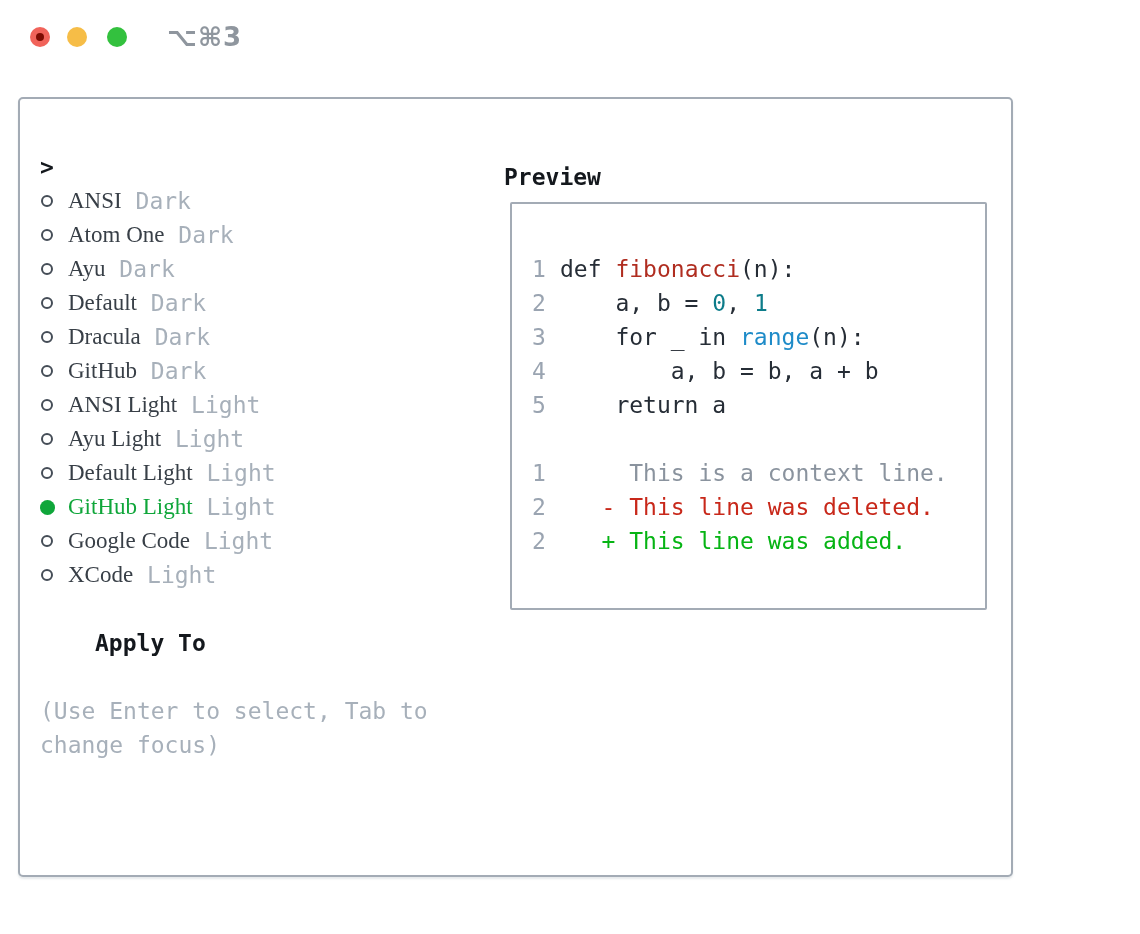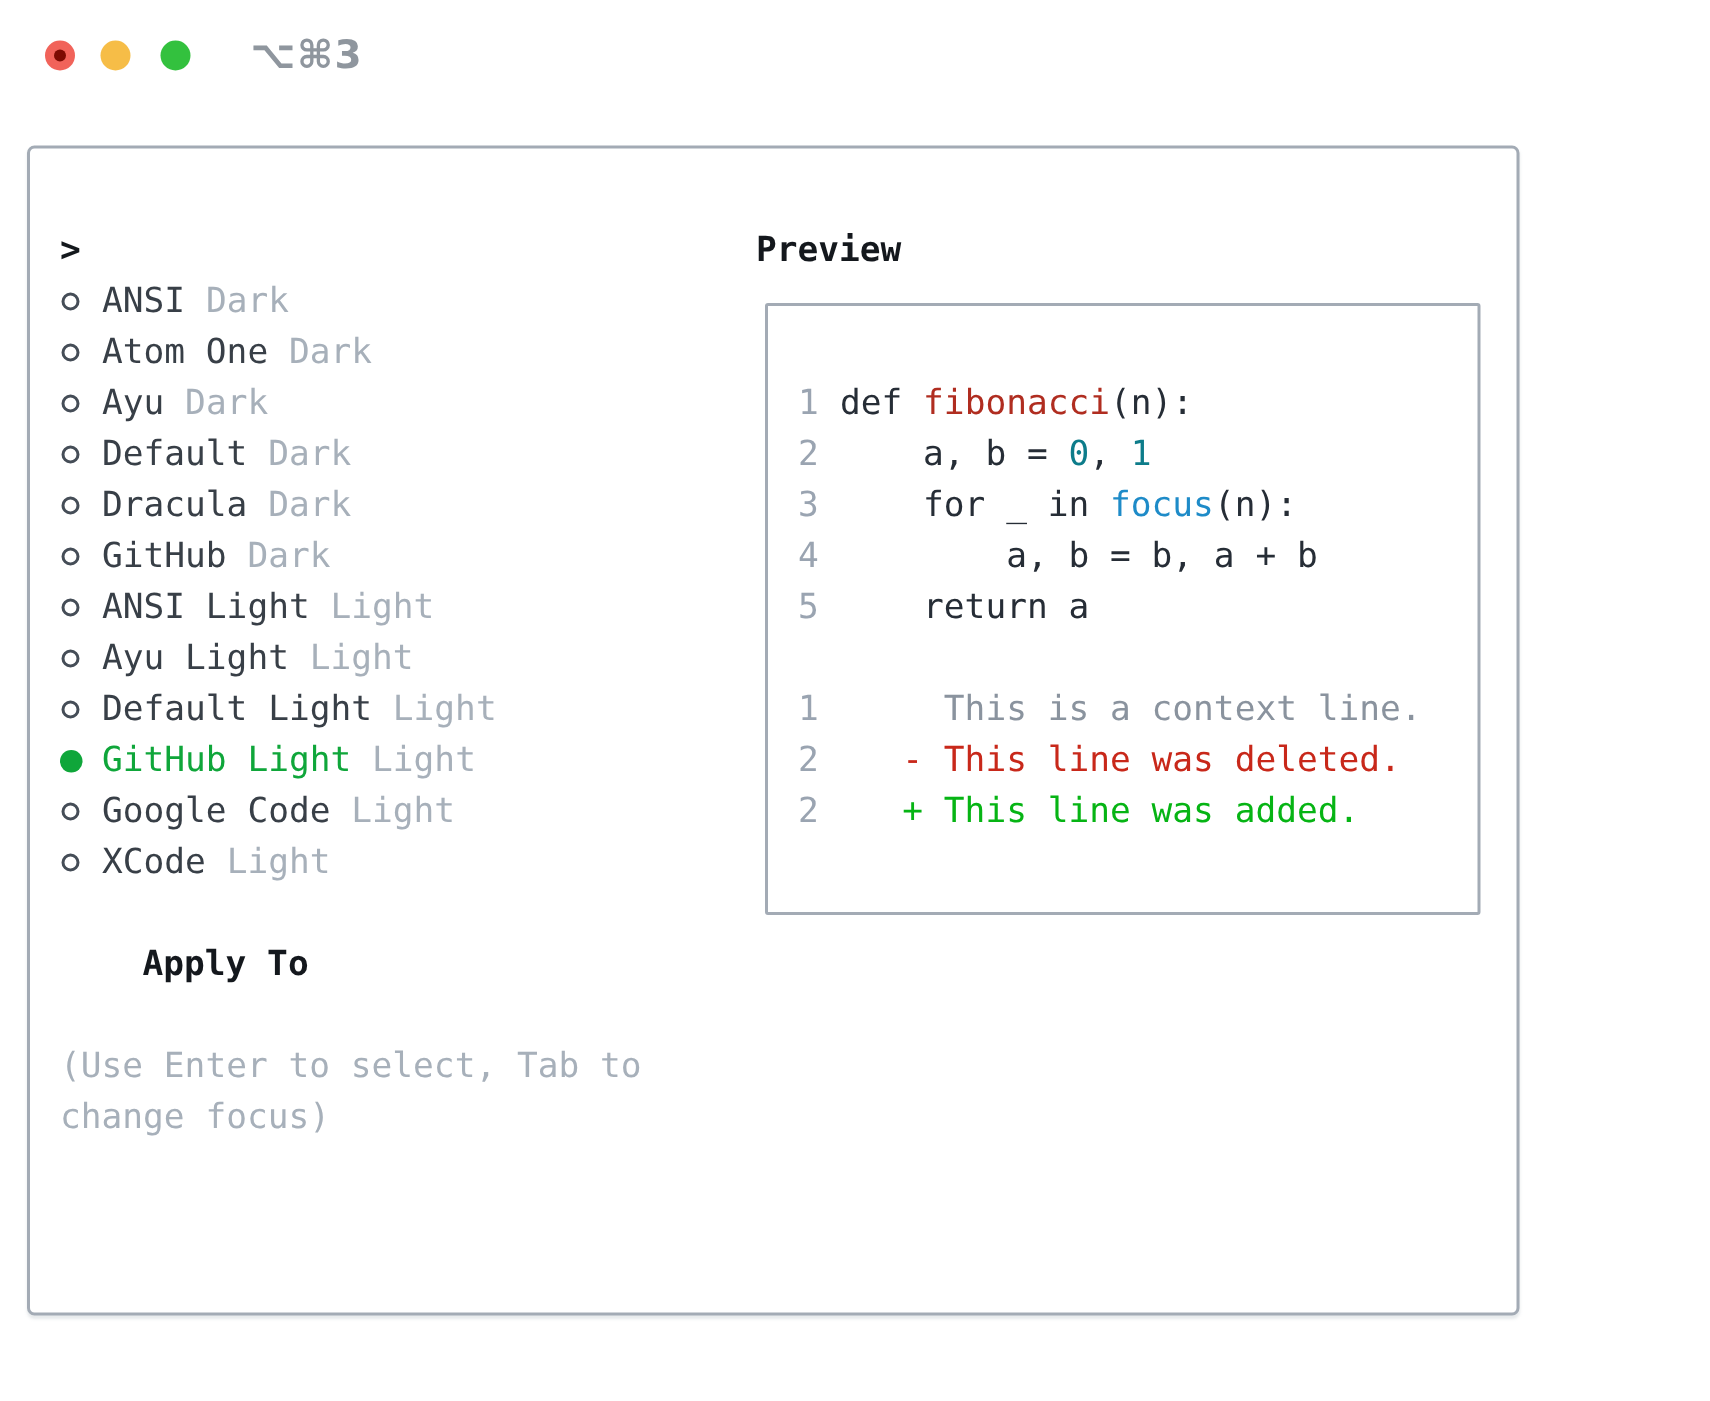--- a/index.html
+++ b/index.html
@@ -99,36 +99,36 @@
   }
   .header-label {
     font-weight: bold;
     color: var(--header-dark);
   }
   .apply-header-label {
     font-weight: 600;
     color: var(--header-dark);
     margin-left: 27px;
   }
-  .theme-name { color: var(--item-dark); }
+  .theme-name { color: var(--item-dark); font-family: Liberation Serif, serif; }
   .theme-name.selected { color: var(--accent-green); }
   .theme-tag { color: var(--muted-gray); }
   .apply-label { color: var(--item-dark); }
   .apply-label.selected { color: var(--accent-green); }
   .hint {
     margin-top: 0;
     width: 420px;
     line-height: 34px;
     color: var(--muted-gray);
     white-space: normal;
   }
   
   .preview-header {
     position: absolute;
-    left: 484px; top: 51px;
+    left: 484px; top: 61px;
     height: 34px; line-height: 34px;
     font-size: 23px;
     font-weight: bold;
     color: var(--header-dark);
   }
   .preview-box {
     position: absolute;
     left: 490px; top: 103px;
     width: 477px; height: 408px;
     box-sizing: border-box;
@@ -210,21 +210,21 @@
 
       <div class="hint">(Use Enter to select, Tab to change focus)</div>
     </div>
 
     <div class="preview-header">Preview</div>
 
     <div class="preview-box">
       <div class="code-block" id="code-lines">
           <div class="code-row"><span class="lnum">1</span><span class="tk-default">def </span><span class="tk-function">fibonacci</span><span class="tk-default">(n):</span></div>
           <div class="code-row"><span class="lnum">2</span><span class="tk-default">    a, b = </span><span class="tk-number">0</span><span class="tk-default">, </span><span class="tk-number">1</span></div>
-          <div class="code-row"><span class="lnum">3</span><span class="tk-default">    for _ in </span><span class="tk-builtin">focus</span><span class="tk-default">(n):</span></div>
+          <div class="code-row"><span class="lnum">3</span><span class="tk-default">    for _ in </span><span class="tk-builtin">range</span><span class="tk-default">(n):</span></div>
           <div class="code-row"><span class="lnum">4</span><span class="tk-default">        a, b = b, a + b</span></div>
           <div class="code-row"><span class="lnum">5</span><span class="tk-default">    return a</span></div>
           <div class="code-row"><span class="lnum"></span></div>
           <div class="code-row"><span class="lnum">1</span><span class="tk-context">     This is a context line.</span></div>
           <div class="code-row"><span class="lnum">2</span><span class="tk-deleted">   - This line was deleted.</span></div>
           <div class="code-row"><span class="lnum">2</span><span class="tk-added">   + This line was added.</span></div>
         </div>
     </div>
 
   </div>

